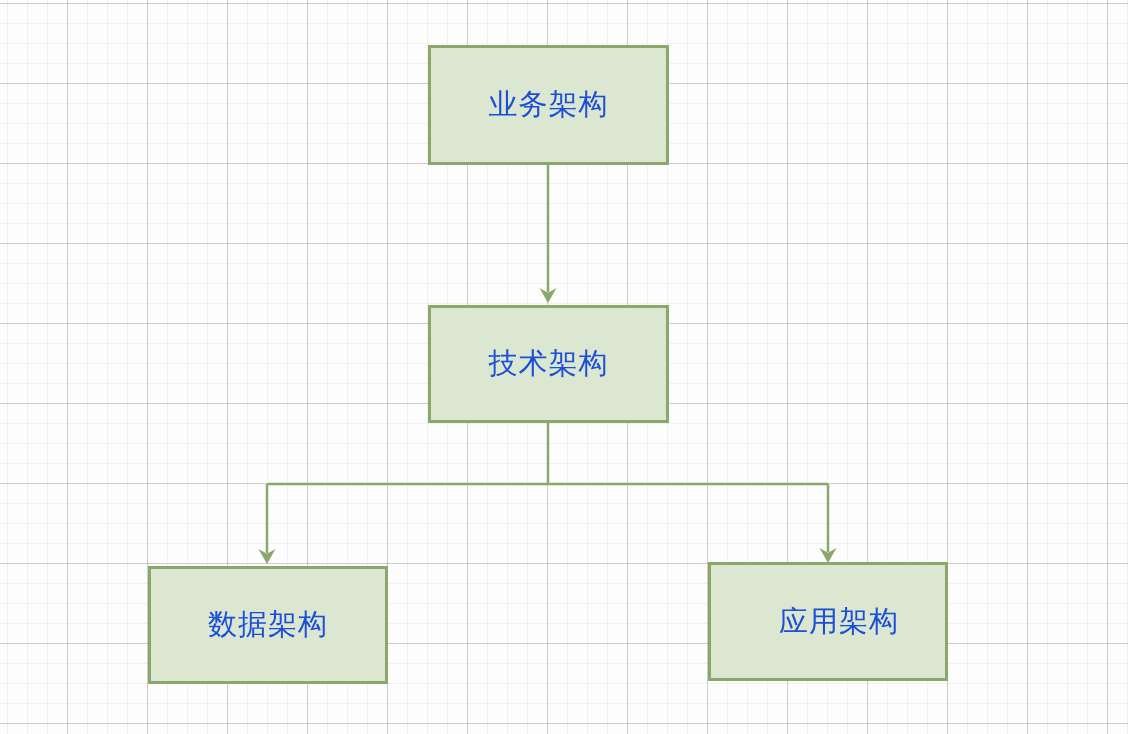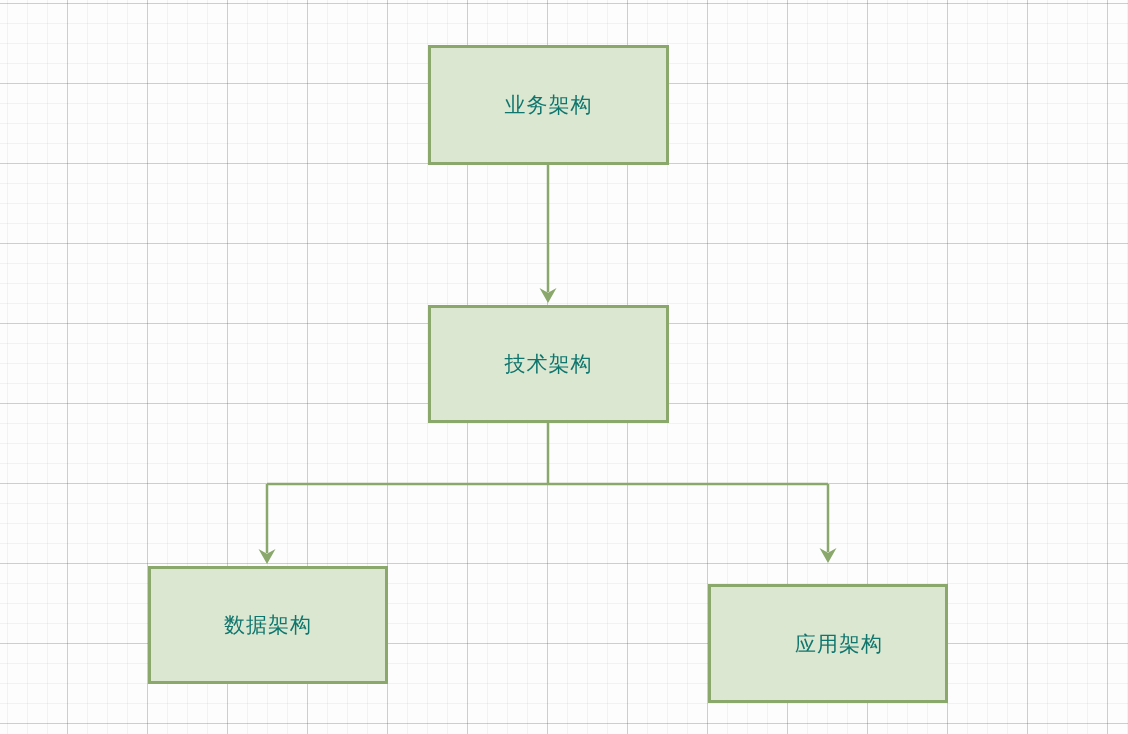--- a/index.html
+++ b/index.html
@@ -31,29 +31,29 @@
     pointer-events: none;
   }
   .node {
     position: absolute;
     box-sizing: border-box;
     background: #dbe7d1;
     border: 3px solid #8aa86c;
     display: flex;
     align-items: center;
     justify-content: center;
-    color: #0f766e;
-    font-size: 21px;
+    color: #1d4ed8;
+    font-size: 29px;
     letter-spacing: 1px;
     white-space: nowrap;
   }
   .node-business    { left: 428px; top: 45px;  width: 241px; height: 120px; }
   .node-technology  { left: 428px; top: 305px; width: 241px; height: 118px; }
   .node-data        { left: 148px; top: 566px; width: 240px; height: 118px; }
-  .node-application { left: 708px; top: 584px; width: 240px; height: 119px; padding-left: 22px; }
+  .node-application { left: 708px; top: 562px; width: 240px; height: 119px; padding-left: 22px; }
   .watermark {
     position: absolute;
     right: 10px;
     bottom: 8px;
     font-size: 30px;
     letter-spacing: 2px;
     color: rgba(255,255,255,0.96);
     text-shadow: 2px 2px 2px rgba(100,100,100,0.65), -1px -1px 1px rgba(190,190,190,0.35);
     user-select: none;
   }

